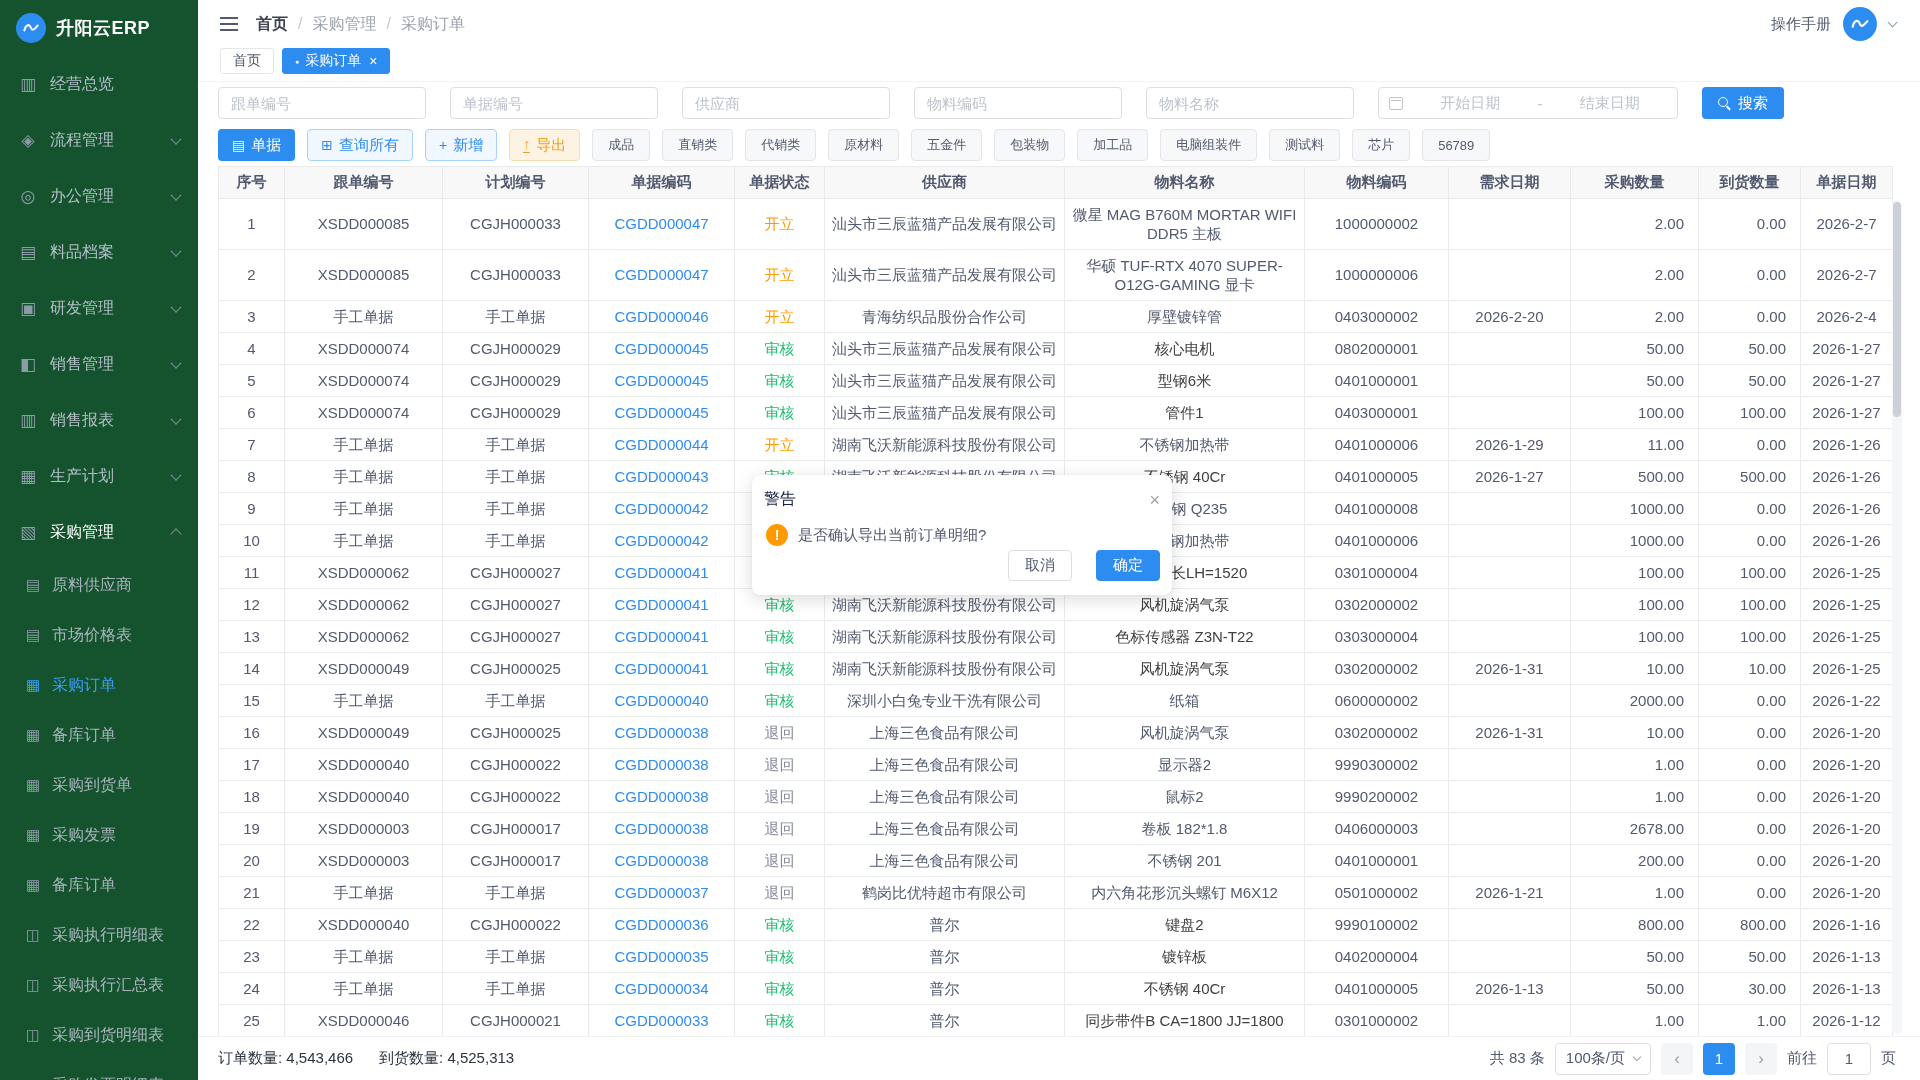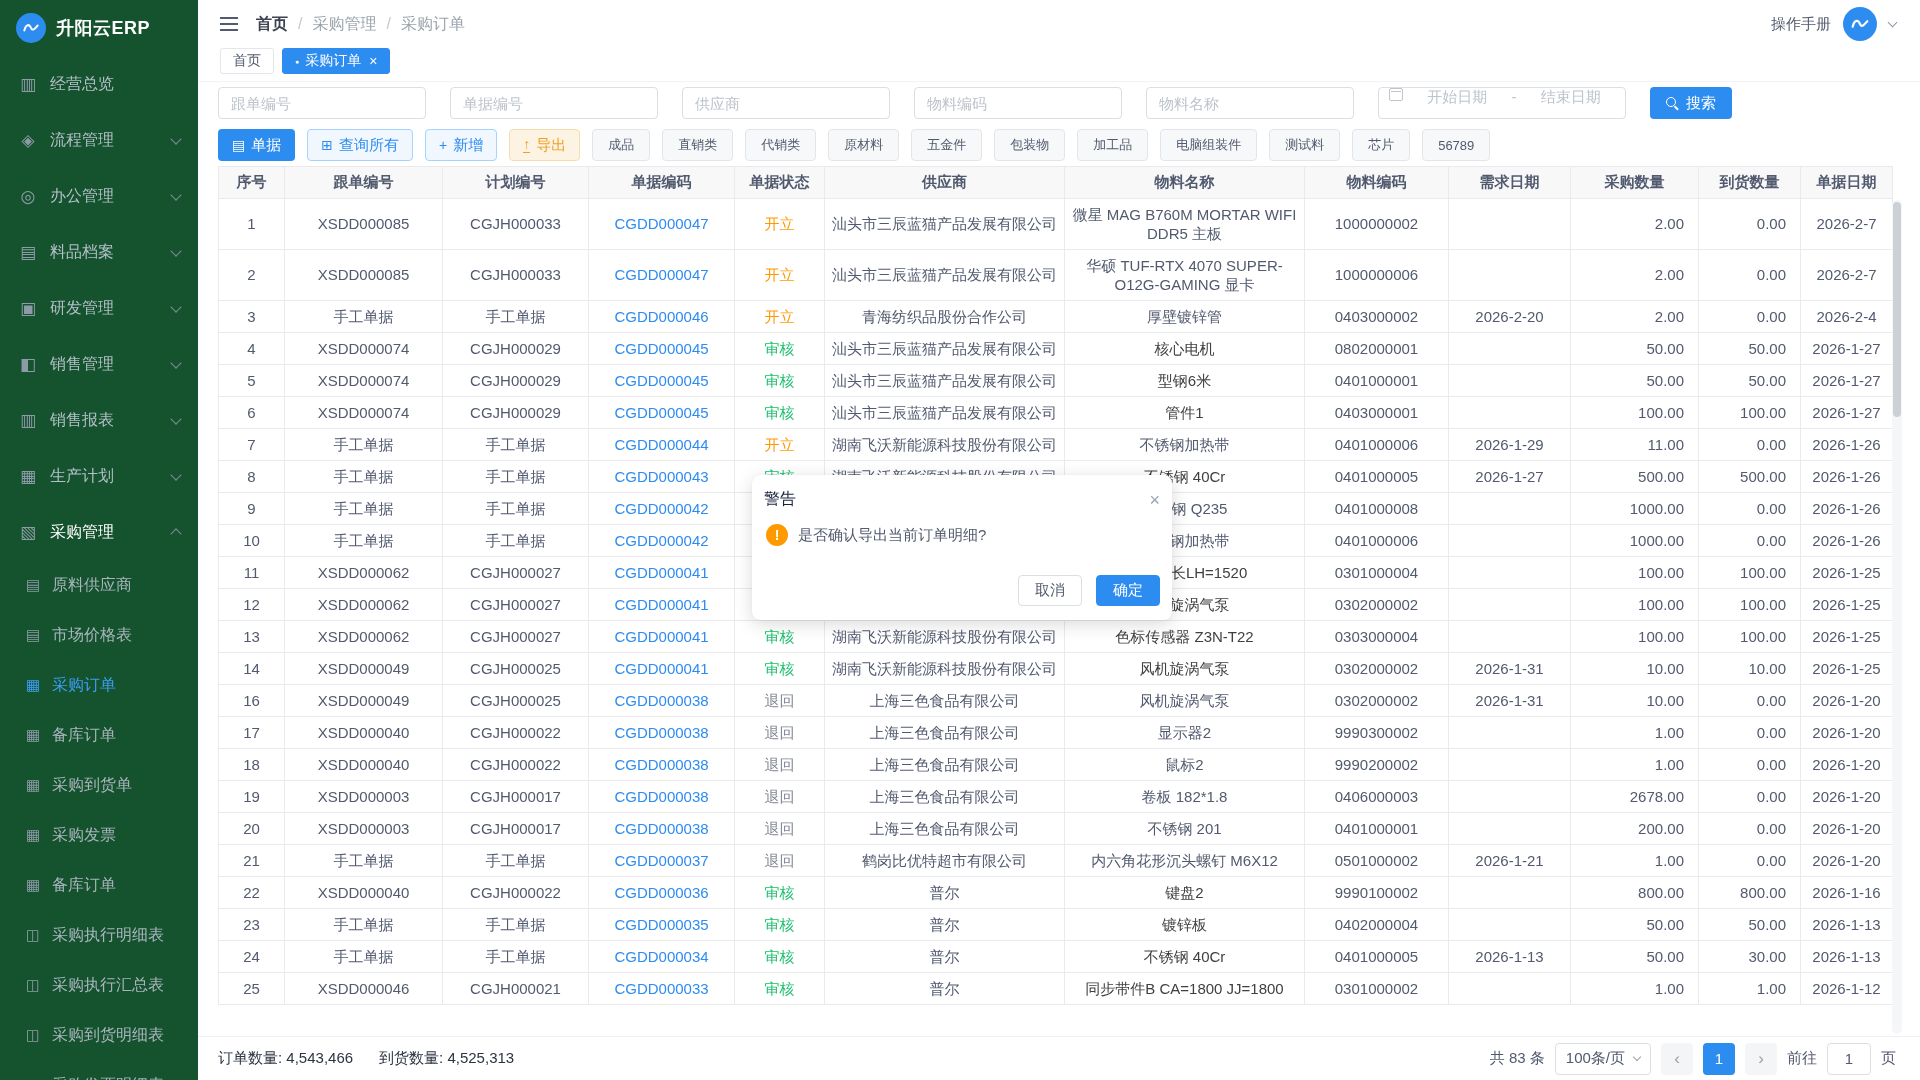--- a/index.html
+++ b/index.html
@@ -39,21 +39,21 @@
 
   .tabbar{height:34px;display:flex;align-items:flex-start;gap:8px;padding:0 0 0 22px;border-bottom:1px solid #f0f2f5;flex-shrink:0}
   .tab{height:26px;padding:0 12px;border:1px solid #e3e6ea;border-radius:3px;display:inline-flex;align-items:center;gap:6px;color:#515a6e;font-size:14px;background:#fff;cursor:pointer}
   .tab.active{background:#2d8cf0;border-color:#2d8cf0;color:#fff}
   .tab .dot{font-size:7px;line-height:1}
   .tab .close{font-size:14px;margin-left:2px;cursor:pointer}
 
   .filters{height:42px;display:flex;align-items:center;gap:24px;padding:0 0 0 20px;flex-shrink:0}
   .f-input{width:208px;height:32px;border:1px solid #dcdee2;border-radius:4px;padding:0 12px;font-size:15px;color:#515a6e;outline:none;font-family:inherit}
   .f-input::placeholder{color:#bdc3cc}
-  .date-range{width:248px;height:32px;border:1px solid #dcdee2;border-radius:4px;display:flex;align-items:flex-start;gap:10px;padding:0 10px;color:#bdc3cc;font-size:15px;cursor:pointer}
+  .date-range{width:300px;height:32px;border:1px solid #dcdee2;border-radius:4px;display:flex;align-items:center;gap:10px;padding:0 10px;color:#bdc3cc;font-size:15px;cursor:pointer}
   .date-range .grow{flex:1;text-align:center}
   .cal-icon{width:14px;height:13px;border:1.4px solid #c0c4cc;border-radius:2px;position:relative;flex-shrink:0}
   .cal-icon::before{content:"";position:absolute;left:1px;right:1px;top:2px;height:1.4px;background:#c0c4cc}
   .btn-search{height:32px;padding:0 16px;background:#2d8cf0;color:#fff;border:none;border-radius:4px;font-size:15px;display:inline-flex;align-items:center;gap:7px;cursor:pointer;font-family:inherit}
   .search-icon{position:relative;width:13px;height:13px;display:inline-block}
   .search-icon::before{content:"";position:absolute;width:8px;height:8px;border:1.6px solid #fff;border-radius:50%;left:0;top:0}
   .search-icon::after{content:"";position:absolute;width:5px;height:1.6px;background:#fff;transform:rotate(45deg);left:8px;top:10px}
 
   .toolbar{height:42px;display:flex;align-items:center;gap:12px;padding:0 0 0 20px;flex-shrink:0}
   .btn{height:32px;border-radius:4px;display:inline-flex;align-items:center;gap:6px;padding:0 13px;font-size:15px;cursor:pointer;border:1px solid transparent;font-family:inherit}
@@ -88,21 +88,21 @@
   .goto-input{width:44px;height:32px;border:1px solid #dcdee2;border-radius:4px;text-align:center;font-size:15px;color:#515a6e;outline:none;font-family:inherit}
 
   
   .dialog{position:absolute;left:752px;top:475px;width:420px;background:#fff;border-radius:8px;box-shadow:0 4px 18px rgba(0,0,0,.15),0 0 1px rgba(0,0,0,.1);padding:14px 12px 14px;z-index:50}
   .dlg-head{display:flex;align-items:center}
   .dlg-title{font-size:16px;color:#17233d}
   .dlg-close{margin-left:auto;color:#9aa3ac;font-size:18px;cursor:pointer;line-height:1}
   .dlg-body{display:flex;align-items:center;gap:10px;margin-top:14px;padding-left:2px}
   .warn-icon{width:22px;height:22px;border-radius:50%;background:#ff9900;color:#fff;font-weight:700;display:flex;align-items:center;justify-content:center;font-size:14px;flex-shrink:0}
   .dlg-msg{font-size:15px;color:#515a6e}
-  .dlg-foot{display:flex;justify-content:flex-end;gap:14px;margin-top:29px}
+  .dlg-foot{display:flex;justify-content:flex-end;gap:24px;margin-top:4px}
   .dlg-btn{height:31px;padding:0 16px;border-radius:4px;font-size:15px;display:inline-flex;align-items:center;cursor:pointer;font-family:inherit}
   .dlg-cancel{border:1px solid #dcdee2;background:#fff;color:#515a6e}
   .dlg-ok{background:#2d8cf0;color:#fff;border:1px solid #2d8cf0}
 </style>
 </head>
 <body>
 
 <aside class="sidebar">
   <div class="logo">
     <span class="logo-icon">
@@ -512,20 +512,34 @@
             <td style="color: rgb(25, 190, 107);">审核</td>
             <td>湖南飞沃新能源科技股份有限公司</td>
             <td class="green">风机旋涡气泵</td>
             <td>0302000002</td>
             <td>2026-1-31</td>
             <td class="num">10.00</td>
             <td class="num">10.00</td>
             <td>2026-1-25</td>
           </tr>
           <tr>
+            <td>15</td>
+            <td>手工单据</td>
+            <td>手工单据</td>
+            <td class="link">CGDD000040</td>
+            <td style="color: rgb(25, 190, 107);">审核</td>
+            <td>深圳小白兔专业干洗有限公司</td>
+            <td>纸箱</td>
+            <td>0600000002</td>
+            <td></td>
+            <td class="num">2000.00</td>
+            <td class="num">0.00</td>
+            <td>2026-1-22</td>
+          </tr>
+          <tr>
             <td>16</td>
             <td>XSDD000049</td>
             <td>CGJH000025</td>
             <td class="link">CGDD000038</td>
             <td style="color: rgb(128, 134, 149);">退回</td>
             <td>上海三色食品有限公司</td>
             <td>风机旋涡气泵</td>
             <td>0302000002</td>
             <td>2026-1-31</td>
             <td class="num">10.00</td>

